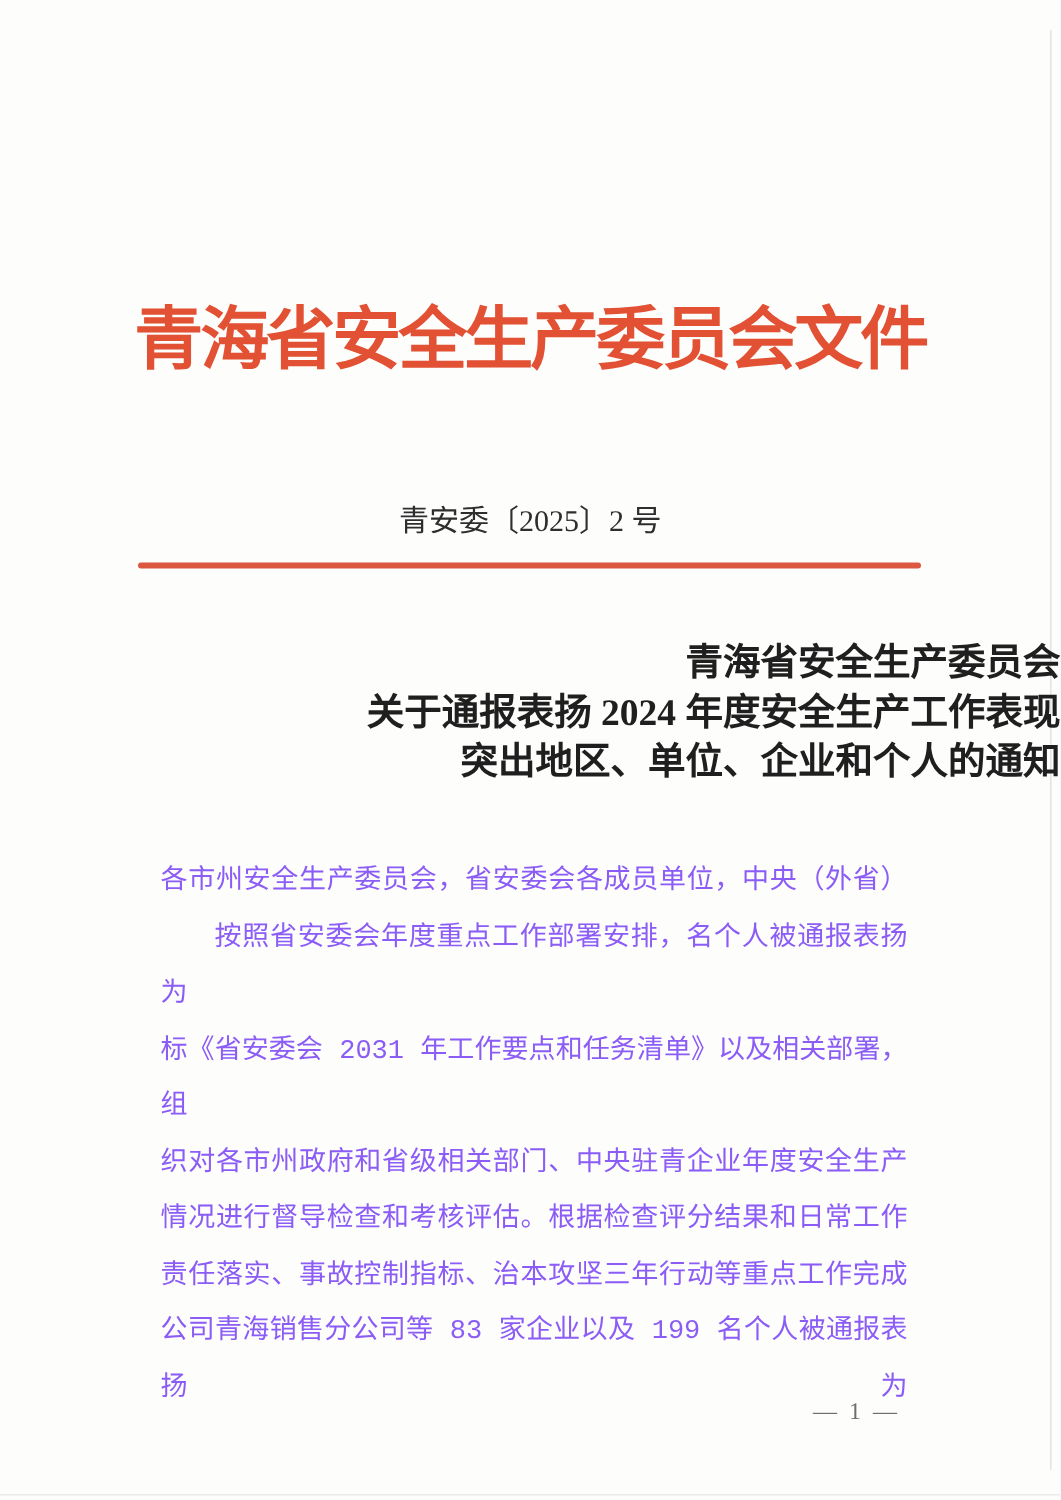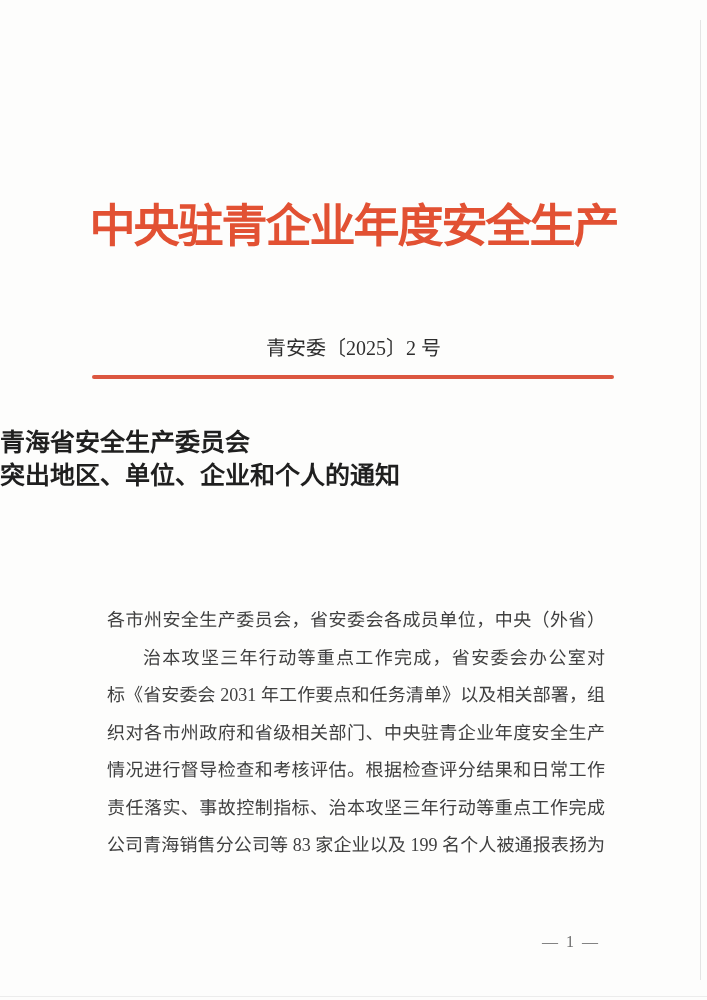--- a/index.html
+++ b/index.html
@@ -67,36 +67,37 @@
     height: 4px;
     background: #dc5740;
     border-radius: 2px;
   }
 
   .doc-title {
     position: absolute;
     top: 426px;
     left: 0;
     width: 100%;
-    text-align: left;
+    text-align: right;
     font-weight: bold;
     font-size: 25px;
     line-height: 33px;
     color: #1f1f1f;
     margin: 0;
   }
 
   .body-block {
     position: absolute;
-    top: 602px;
+    top: 570px;
     left: 107px;
     width: 498px;
     font-size: 18px;
     line-height: 37.5px;
-    color: #404040;
+    color: #8b5cf6;
+    font-family: Liberation Mono, monospace;
   }
   .body-line {
     white-space: nowrap;
   }
   .body-line.fill {
     white-space: normal;
     text-align: justify;
     text-align-last: justify;
   }
   .body-line.indent {
@@ -115,34 +116,35 @@
   }
 </style>
 </head>
 <body>
 
 <div class="scan-page">
 
   <div class="scan-edge-right"></div>
   <div class="scan-edge-bottom"></div>
 
-  <div class="letterhead">中央驻青企业年度安全生产</div>
+  <div class="letterhead">青海省安全生产委员会文件</div>
 
   <div class="doc-number">青安委〔2025〕2 号</div>
 
   <div class="red-divider"></div>
 
   <h1 class="doc-title">
     <div>青海省安全生产委员会</div>
+    <div>关于通报表扬 2024 年度安全生产工作表现</div>
     <div>突出地区、单位、企业和个人的通知</div>
   </h1>
 
   <div class="body-block">
     <div class="body-line fill">各市州安全生产委员会，省安委会各成员单位，中央（外省）</div>
-    <div class="body-line fill indent">治本攻坚三年行动等重点工作完成，省安委会办公室对</div>
+    <div class="body-line fill indent">按照省安委会年度重点工作部署安排，名个人被通报表扬为</div>
     <div class="body-line fill">标《省安委会 2031 年工作要点和任务清单》以及相关部署，组</div>
     <div class="body-line fill">织对各市州政府和省级相关部门、中央驻青企业年度安全生产</div>
     <div class="body-line fill">情况进行督导检查和考核评估。根据检查评分结果和日常工作</div>
     <div class="body-line fill">责任落实、事故控制指标、治本攻坚三年行动等重点工作完成</div>
     <div class="body-line fill">公司青海销售分公司等 83 家企业以及 199 名个人被通报表扬为</div>
   </div>
 
   <div class="page-number">— 1 —</div>
 
 </div>

